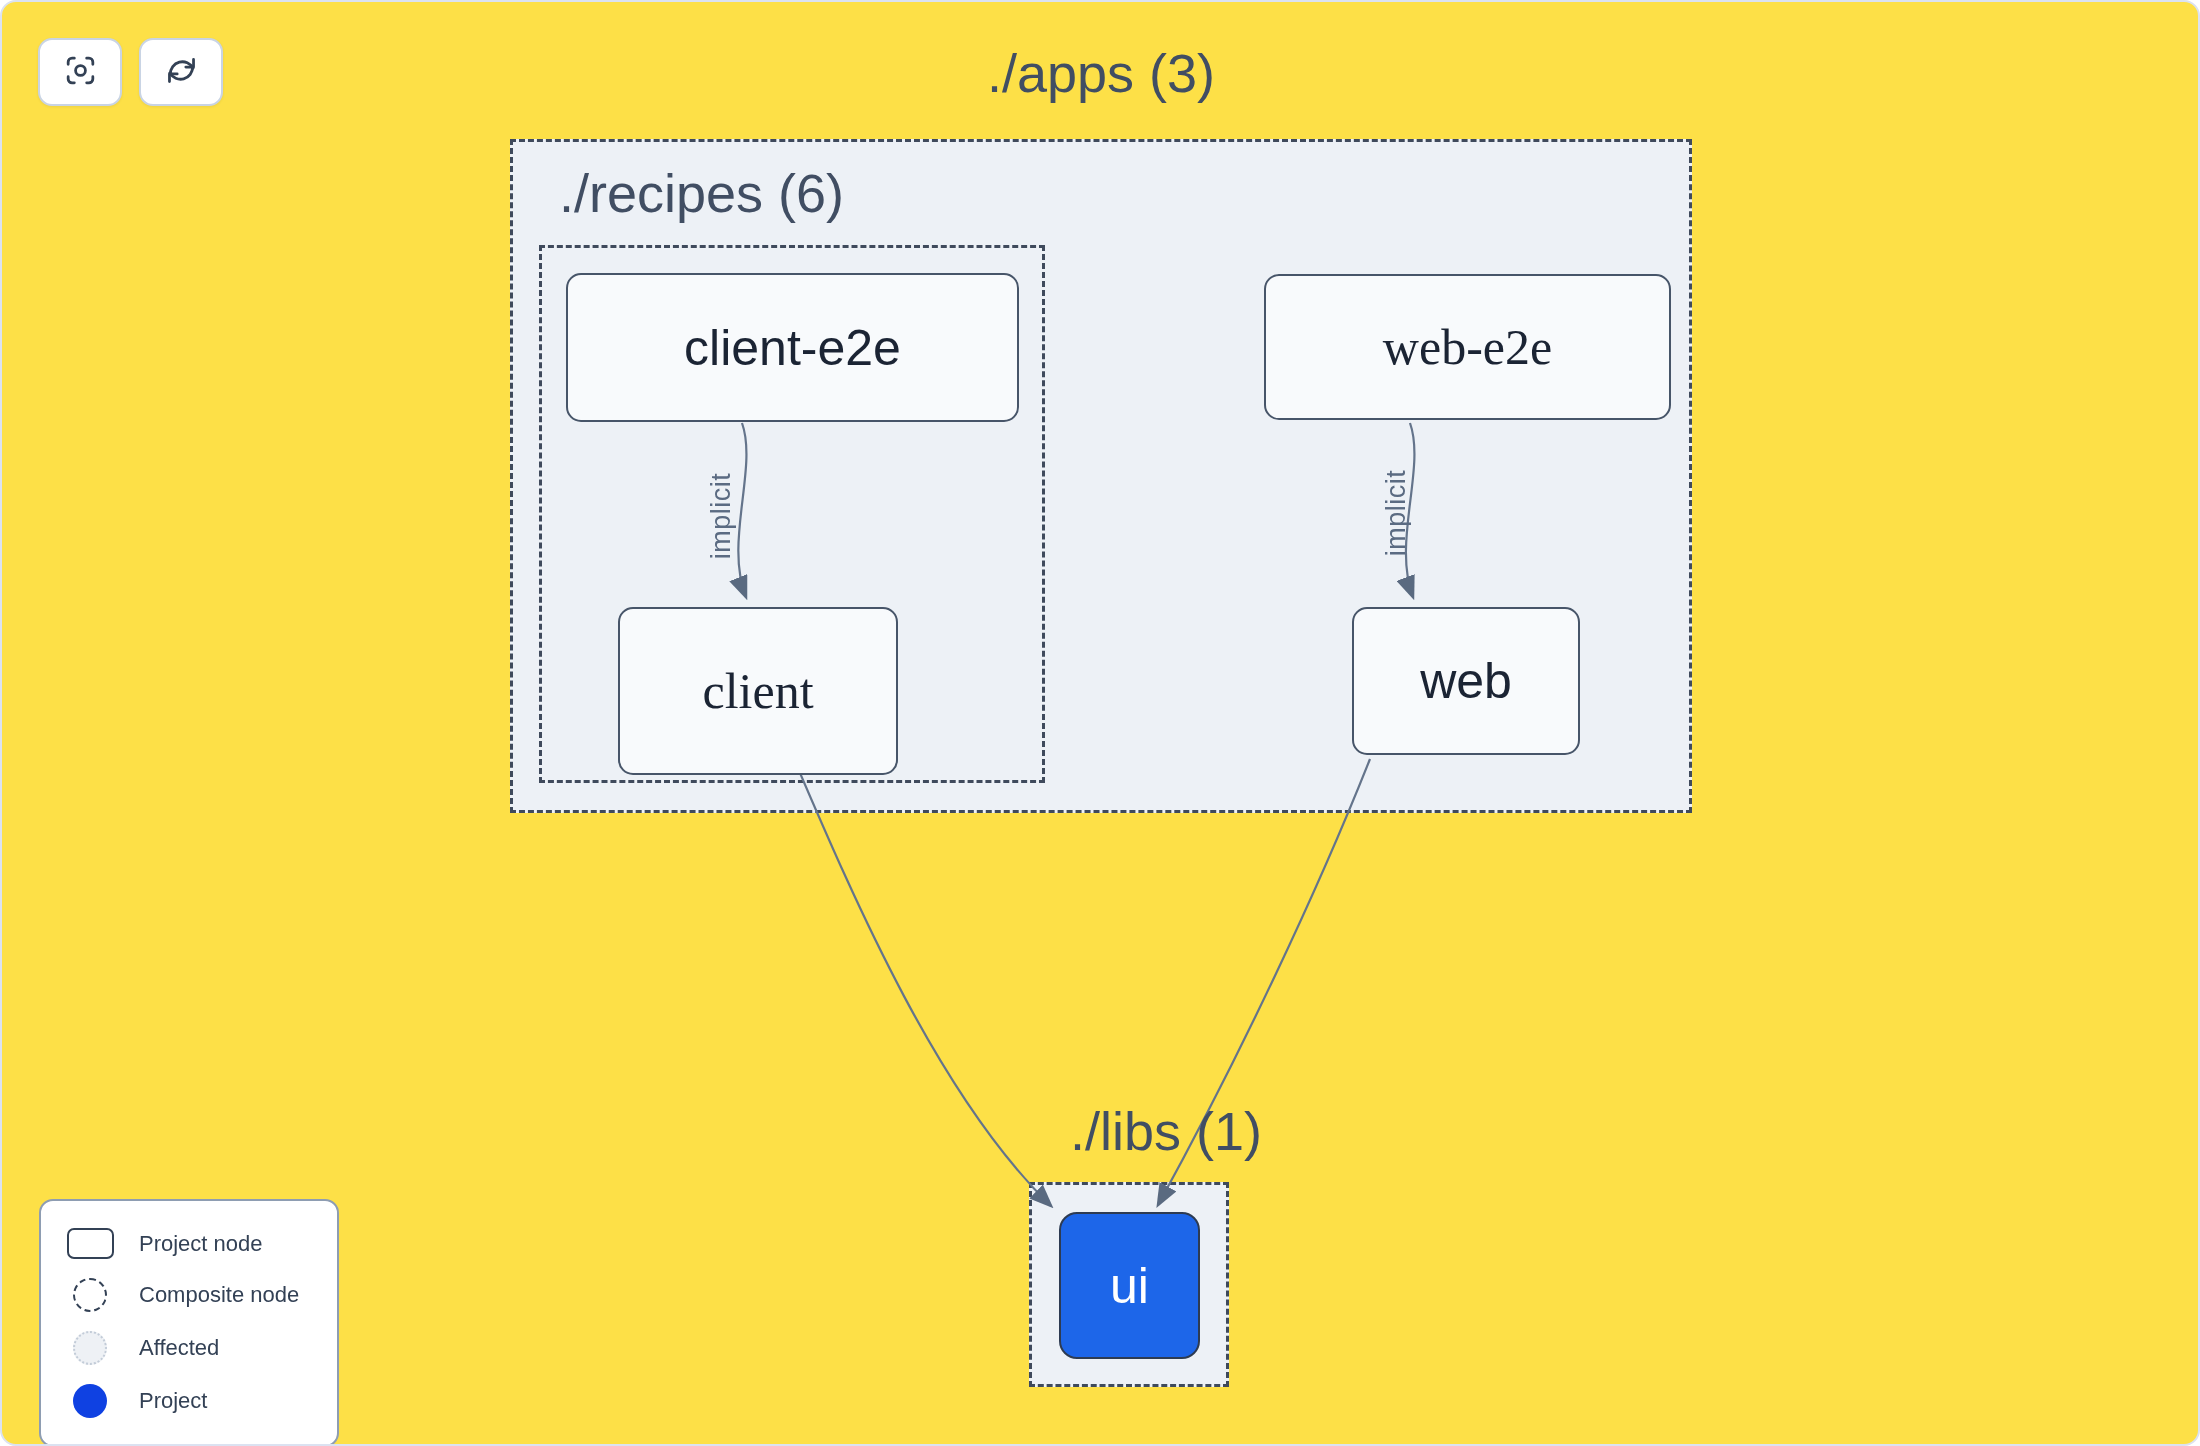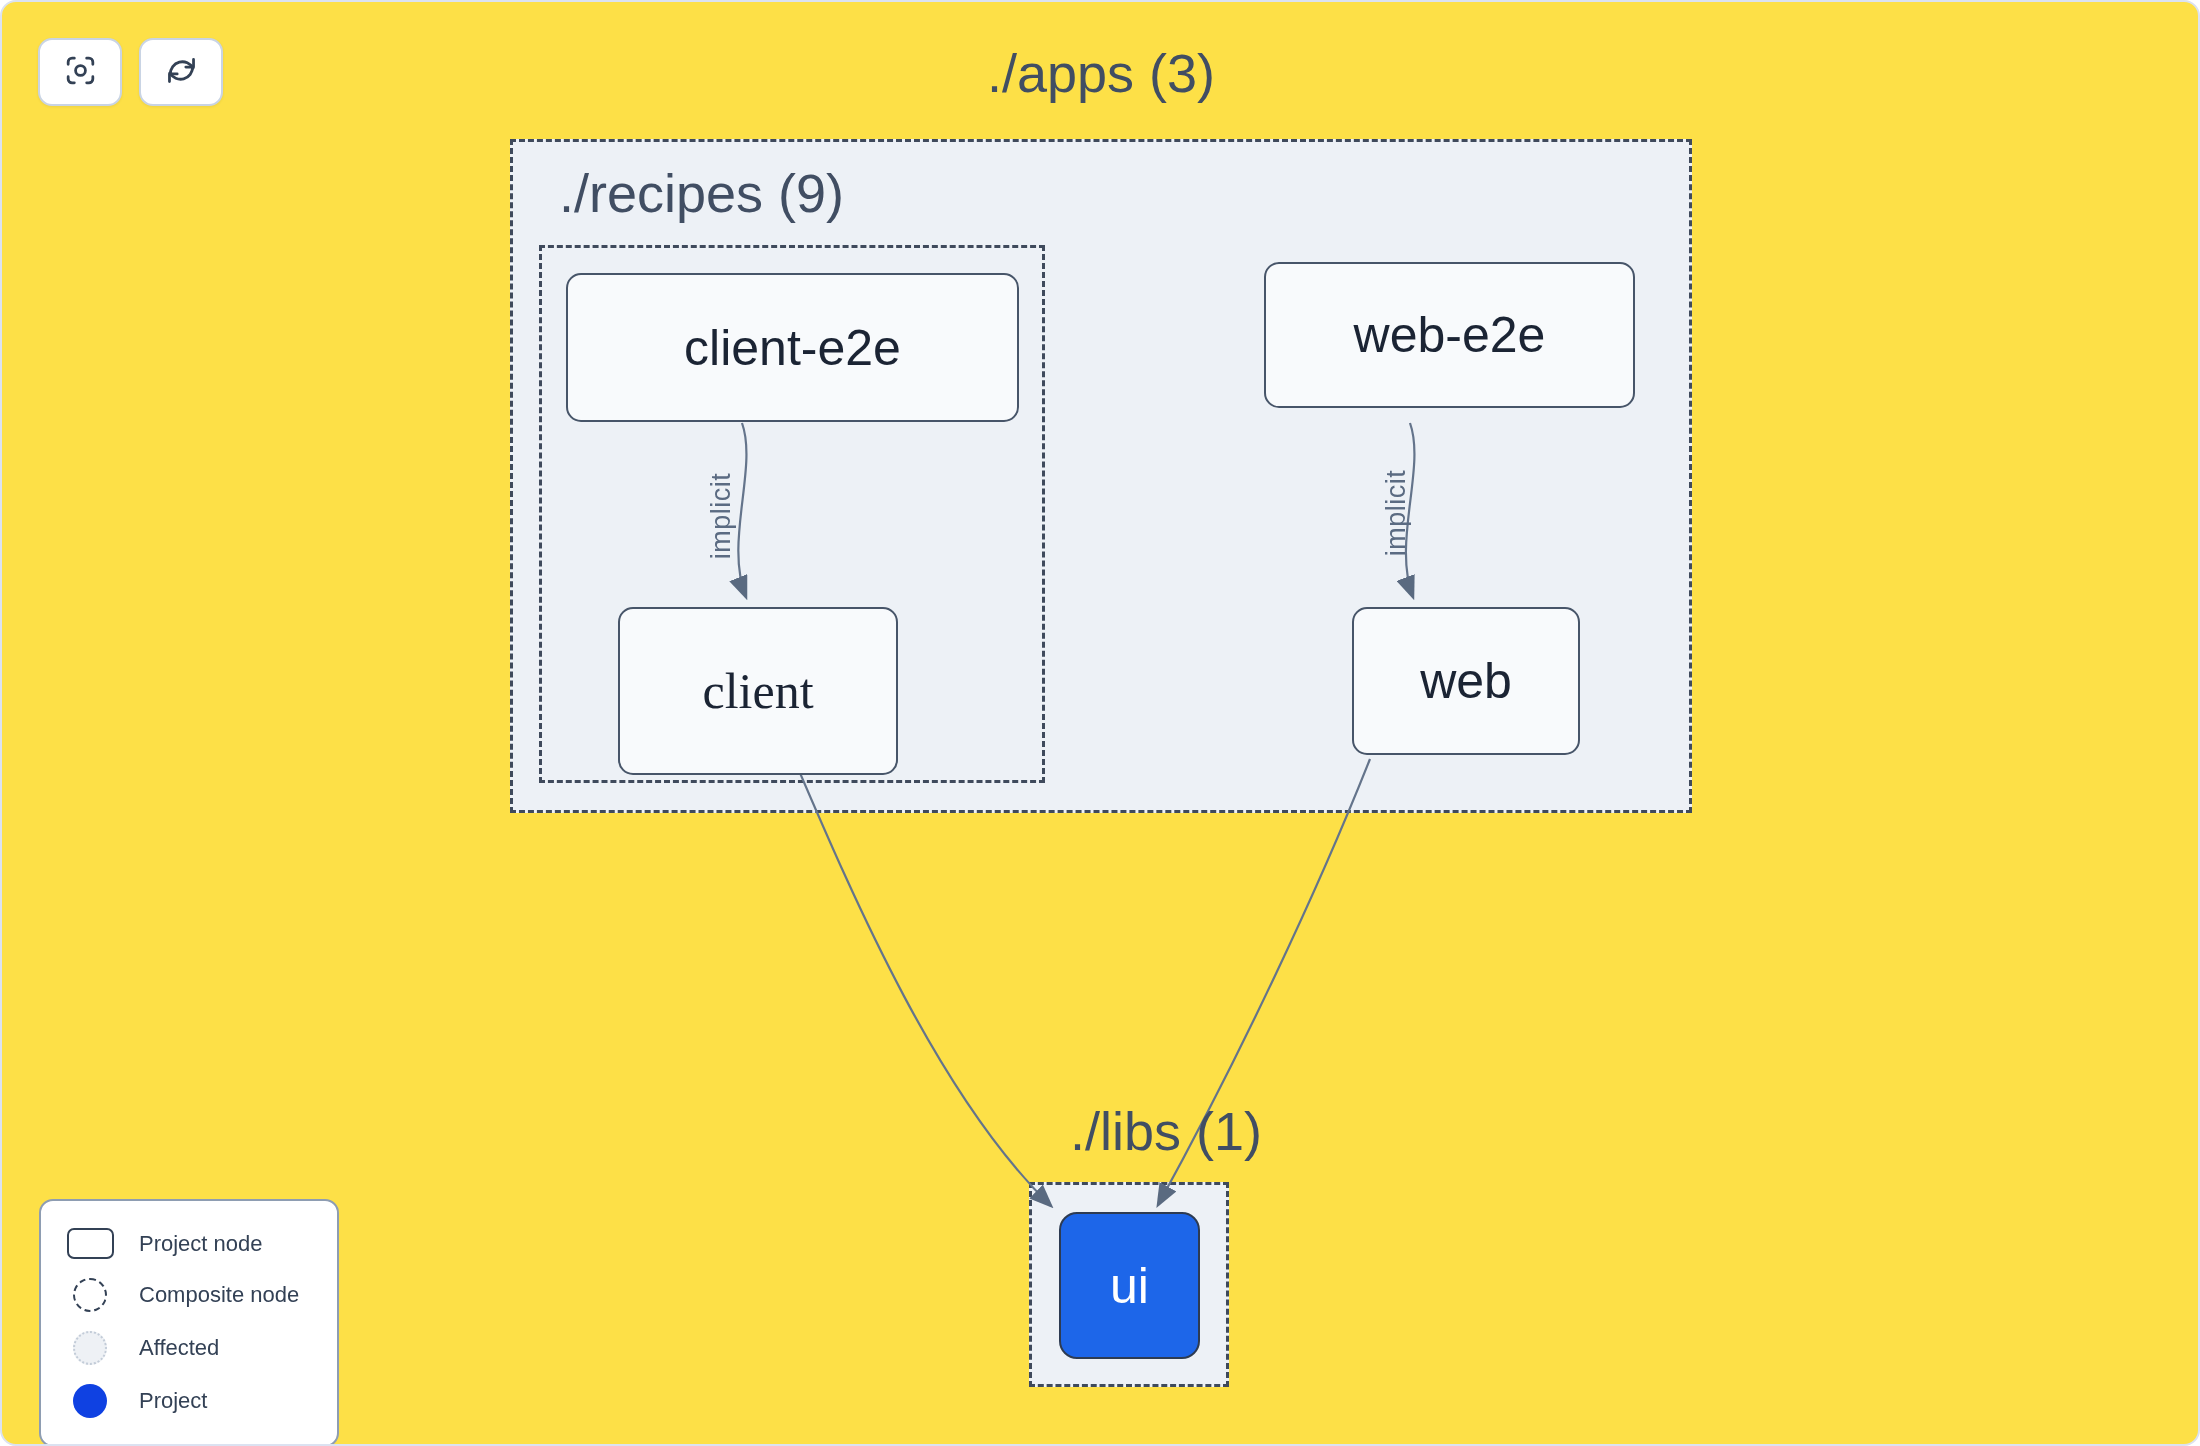--- a/index.html
+++ b/index.html
@@ -24,21 +24,21 @@
   .edges path.edge{stroke:var(--edge);stroke-width:2.2;fill:none;}
   .edge-label{position:absolute;color:var(--edge-label);font-size:27px;letter-spacing:.5px;
     transform:translate(-50%,-50%) rotate(-90deg);z-index:2;white-space:nowrap;}
   #edge-label-1{left:719px;top:514px;}
   #edge-label-2{left:1394px;top:511px;}
   
   .node{position:absolute;box-sizing:border-box;display:flex;align-items:center;justify-content:center;
     background:var(--node-fill);border:2.5px solid var(--node-border);border-radius:15px;
     color:var(--node-text);font-size:50px;z-index:3;cursor:pointer;}
   #node-client-e2e{left:564px;top:271px;width:453px;height:149px;text-align:right;}
-  #node-web-e2e{left:1262px;top:260px;width:371px;height:146px;}
+  #node-web-e2e{left:1262px;top:272px;width:407px;height:146px;font-family:Liberation Serif, serif;}
   #node-client{left:616px;top:605px;width:280px;height:168px;font-family:Liberation Serif, serif;}
   #node-web{left:1350px;top:605px;width:228px;height:148px;}
   #node-ui{left:1057px;top:1210px;width:141px;height:147px;background:var(--touched-fill);
     color:var(--touched-text);border-color:#2d3b52;border-radius:18px;}
   
   .toolbar{position:absolute;left:36px;top:36px;display:flex;gap:17px;z-index:5;}
   .tool-btn{width:84px;height:68px;background:#ffffff;border:2px solid var(--button-border);
     border-radius:14px;display:flex;align-items:center;justify-content:center;
     box-shadow:0 1px 3px rgba(15,23,42,.07);cursor:pointer;padding:0;}
   .tool-btn svg{width:37px;height:37px;stroke:var(--icon);fill:none;stroke-width:1.8;
@@ -71,21 +71,21 @@
         <path d="M0 0 L10 4 L0 8 z" fill="#5a6a80"></path>
       </marker>
     </defs>
     <path class="edge" d="M 740 421 C 756 466 722 540 744 595" marker-end="url(#arrow)"></path>
     <path class="edge" d="M 1408 421 C 1424 466 1390 540 1411 595" marker-end="url(#arrow)"></path>
     <path class="edge" d="M 792 757 C 854 902 938 1096 1049 1204" marker-end="url(#arrow)"></path>
     <path class="edge" d="M 1368 757 C 1316 888 1237 1056 1156 1203" marker-end="url(#arrow)"></path>
   </svg>
 
   <div class="group-label" id="label-apps">./apps (3)</div>
-  <div class="group-label" id="label-recipes">./recipes (9)</div>
+  <div class="group-label" id="label-recipes">./recipes (6)</div>
   <div class="group-label" id="label-libs">./libs (1)</div>
 
   <div class="edge-label" id="edge-label-1">implicit</div>
   <div class="edge-label" id="edge-label-2">implicit</div>
 
   <div class="node" id="node-client-e2e">client-e2e</div>
   <div class="node" id="node-web-e2e">web-e2e</div>
   <div class="node" id="node-client">client</div>
   <div class="node" id="node-ui">ui</div>
   <div class="node" id="node-web">web</div>

